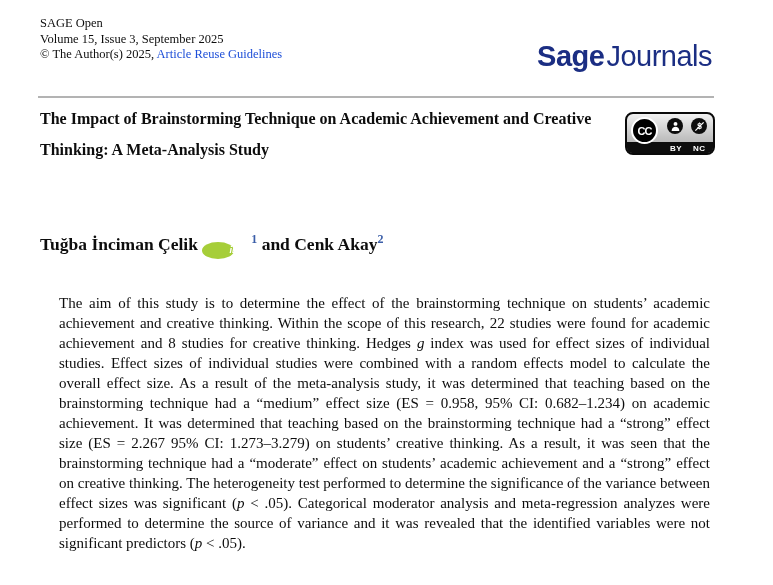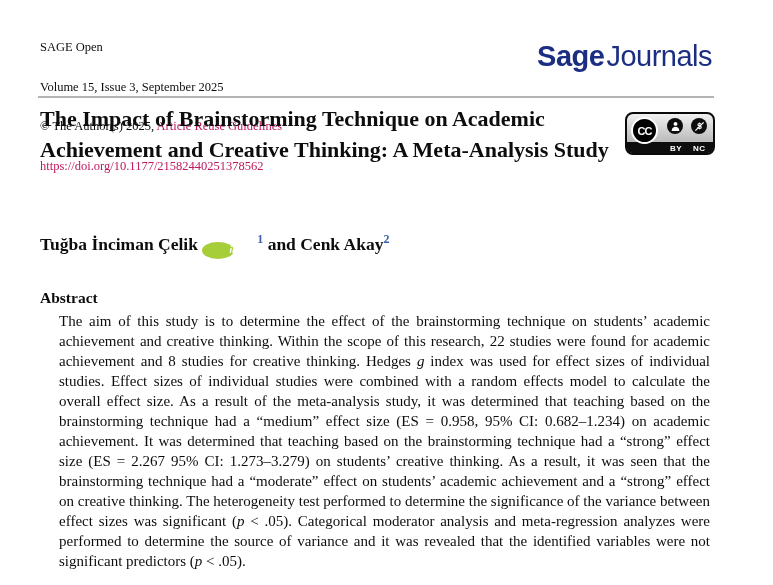--- a/index.html
+++ b/index.html
@@ -4,35 +4,35 @@
 <style>
   * { margin:0; padding:0; box-sizing:border-box; }
   html,body { background:#ffffff; }
   .page {
     position:relative; width:773px; height:585px; background:#ffffff;
     font-family:"Liberation Serif", serif; color:#0d0d0d; overflow:hidden;
   }
 
   
   .header-meta { position:absolute; left:40px; top:16px; font-size:12.5px; line-height:15.5px; }
-  .meta-line { white-space:nowrap;margin-top:24px; }
-  .link { color:#be185d; text-decoration:none; cursor:pointer; }
+  .meta-line { white-space:nowrap; }
+  .link { color:#1d4ed8; text-decoration:none; cursor:pointer; }
 
   
   .logo { position:absolute; top:40px; right:61px; font-family:"Liberation Sans", sans-serif;
           font-size:29px; color:#1b2e83; letter-spacing:-0.5px; white-space:nowrap; }
   .logo-bold { font-weight:bold;margin-left:30px; }
   .logo-regular { font-weight:normal; margin-left:2px; }
 
   
   .rule { position:absolute; left:38px; top:96px; width:676px; height:2px; background:#b3b3b3; }
 
   
   .title { position:absolute; left:40px; top:104px; width:580px;
-           font-size:22px; font-weight:bold; line-height:30.5px; }
+           font-size:16px; font-weight:bold; line-height:30.5px; }
 
   
   .cc-badge { position:absolute; left:625px; top:112px; width:90px; height:43px;
               background:linear-gradient(180deg,#f2f2f2 0%,#c2c2c2 60%,#ababab 100%);
               border:2px solid #0a0a0a; border-radius:8px; cursor:pointer; }
   .cc-strip { position:absolute; left:0; right:0; bottom:0; height:11px; background:#0d0d0d;
               border-radius:0 0 5px 5px; }
   .cc-logo-circle { position:absolute; left:4px; top:3px; width:27px; height:27px;
                     background:#000; border:2px solid #fff; border-radius:50%;
                     color:#fff; font:bold 11px "Liberation Sans", sans-serif;
@@ -43,40 +43,39 @@
   .cc-mini.nc { left:64px; }
   .cc-strip-label { position:absolute; bottom:0px; color:#ffffff;
                     font:bold 8px "Liberation Sans", sans-serif; letter-spacing:0.5px; }
   .cc-strip-label.by { left:43px;margin-top:16px; }
   .cc-strip-label.nc { left:66px; }
 
   
   .authors { position:absolute; left:40px; top:234px; font-size:17.5px; font-weight:bold; }
   .orcid { display:inline-flex; align-items:center; justify-content:center;
            width:17px; height:17px; border-radius:50%; background:#a6ce39; color:#ffffff;
-           font:bold 9px "Liberation Sans", sans-serif; vertical-align:-3px; margin:0 19px 0 4px;
+           font:bold 9px "Liberation Sans", sans-serif; vertical-align:-3px; margin:0 13px 0 4px;
            cursor:pointer; font-style:italic;padding-left:32px; }
   .sup { font-size:12px; font-weight:bold; color:#3b5ea8; vertical-align:super; line-height:0; }
 
   
   .abstract { position:absolute; left:40px; top:289px; width:670px; }
   .abstract-heading { font-size:15.5px; font-weight:bold; }
   .abstract-text { margin-top:4px; font-size:15px; line-height:20px; text-align:justify;margin-left:19px; }
   .it { font-style:italic; }
 </style>
 </head>
 <body>
 
 <div class="page">
 
   <div class="header-meta">
     <div class="meta-line">SAGE Open</div>
     <div class="meta-line">Volume 15, Issue 3, September 2025</div>
     <div class="meta-line"><span>© The Author(s) 2025, </span><span class="link">Article Reuse Guidelines</span></div>
-    <div class="meta-line"><span class="link">https://doi.org/10.1177/21582440251378562</span></div>
   </div>
 
   <div class="logo"><span class="logo-bold">Sage</span><span class="logo-regular">Journals</span></div>
 
   <div class="rule"></div>
 
   <h1 class="title">The Impact of Brainstorming Technique on Academic Achievement and Creative Thinking: A Meta-Analysis Study</h1>
 
   <div class="cc-badge">
     <div class="cc-strip"></div>
@@ -98,17 +97,16 @@
   </div>
 
   <div class="authors">
     <span>Tuğba İnciman Çelik</span><span class="orcid">iD</span>
     <sup class="sup">1</sup>
     <span>and</span>
     <span>Cenk Akay</span><sup class="sup">2</sup>
   </div>
 
   <div class="abstract">
-    <div class="abstract-heading">Abstract</div>
     <p class="abstract-text"><span>The aim of this study is to determine the effect of the brainstorming technique on students’ academic achievement and creative thinking. Within the scope of this research, 22 studies were found for academic achievement and 8 studies for creative thinking. Hedges </span><span class="it">g</span><span> index was used for effect sizes of individual studies. Effect sizes of individual studies were combined with a random effects model to calculate the overall effect size. As a result of the meta-analysis study, it was determined that teaching based on the brainstorming technique had a “medium” effect size (ES = 0.958, 95% CI: 0.682–1.234) on academic achievement. It was determined that teaching based on the brainstorming technique had a “strong” effect size (ES = 2.267 95% CI: 1.273–3.279) on students’ creative thinking. As a result, it was seen that the brainstorming technique had a “moderate” effect on students’ academic achievement and a “strong” effect on creative thinking. The heterogeneity test performed to determine the significance of the variance between effect sizes was significant (</span><span class="it">p</span><span> &lt; .05). Categorical moderator analysis and meta-regression analyzes were performed to determine the source of variance and it was revealed that the identified variables were not significant predictors (</span><span class="it">p</span><span> &lt; .05).</span></p>
   </div>
 
 </div>
 
 </body></html>

